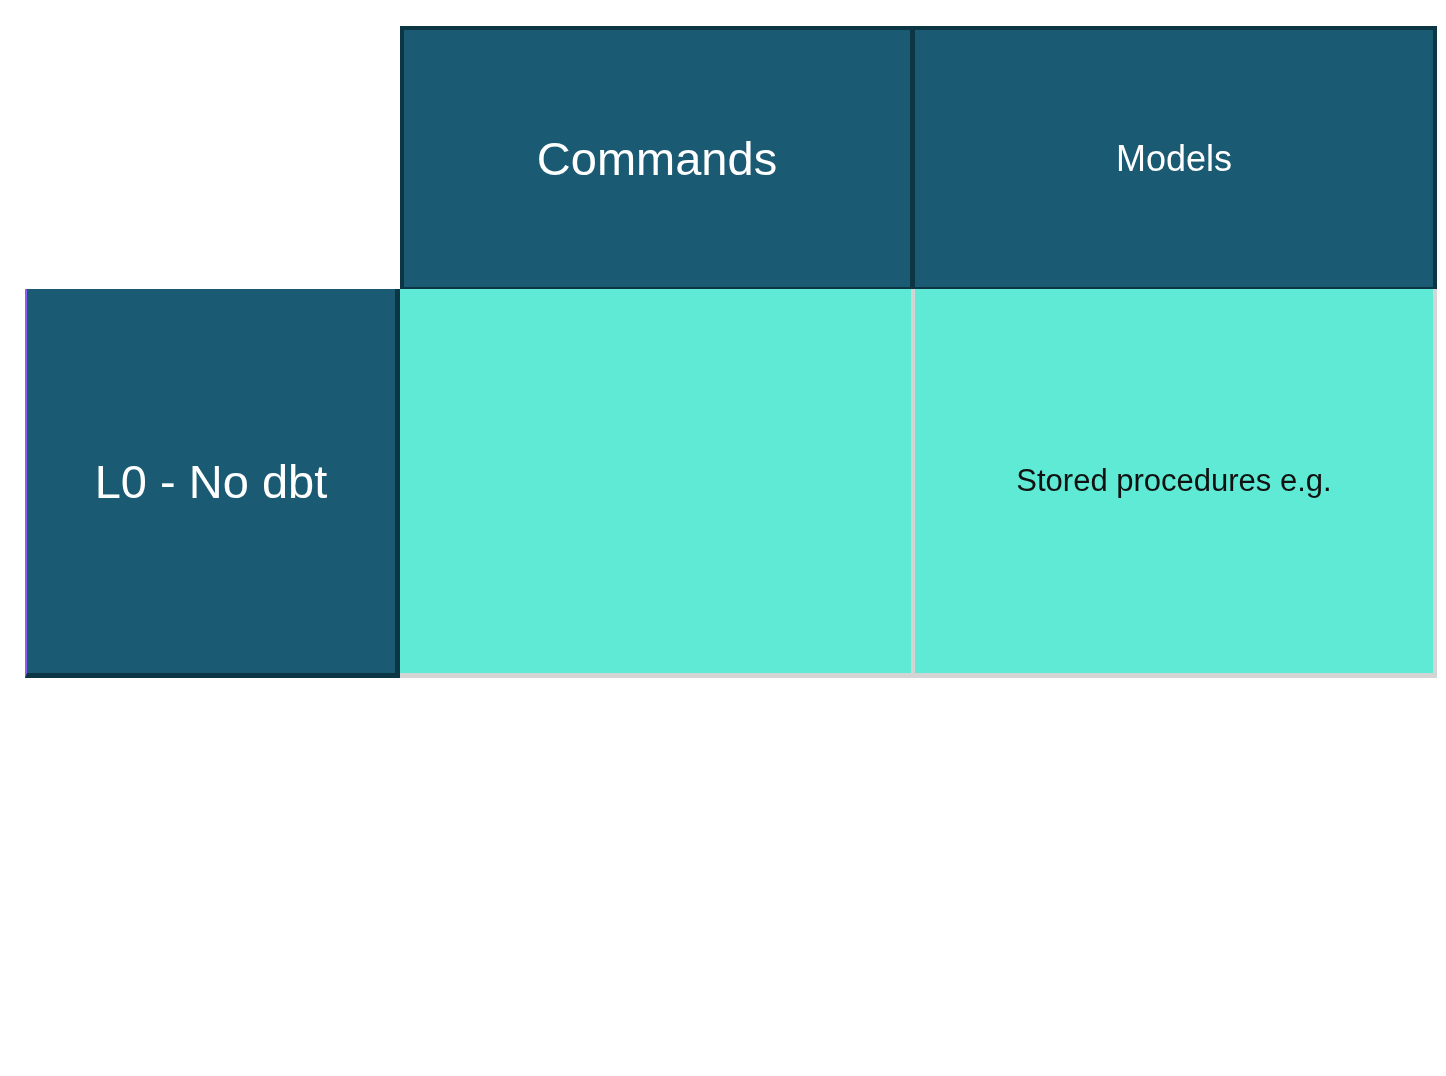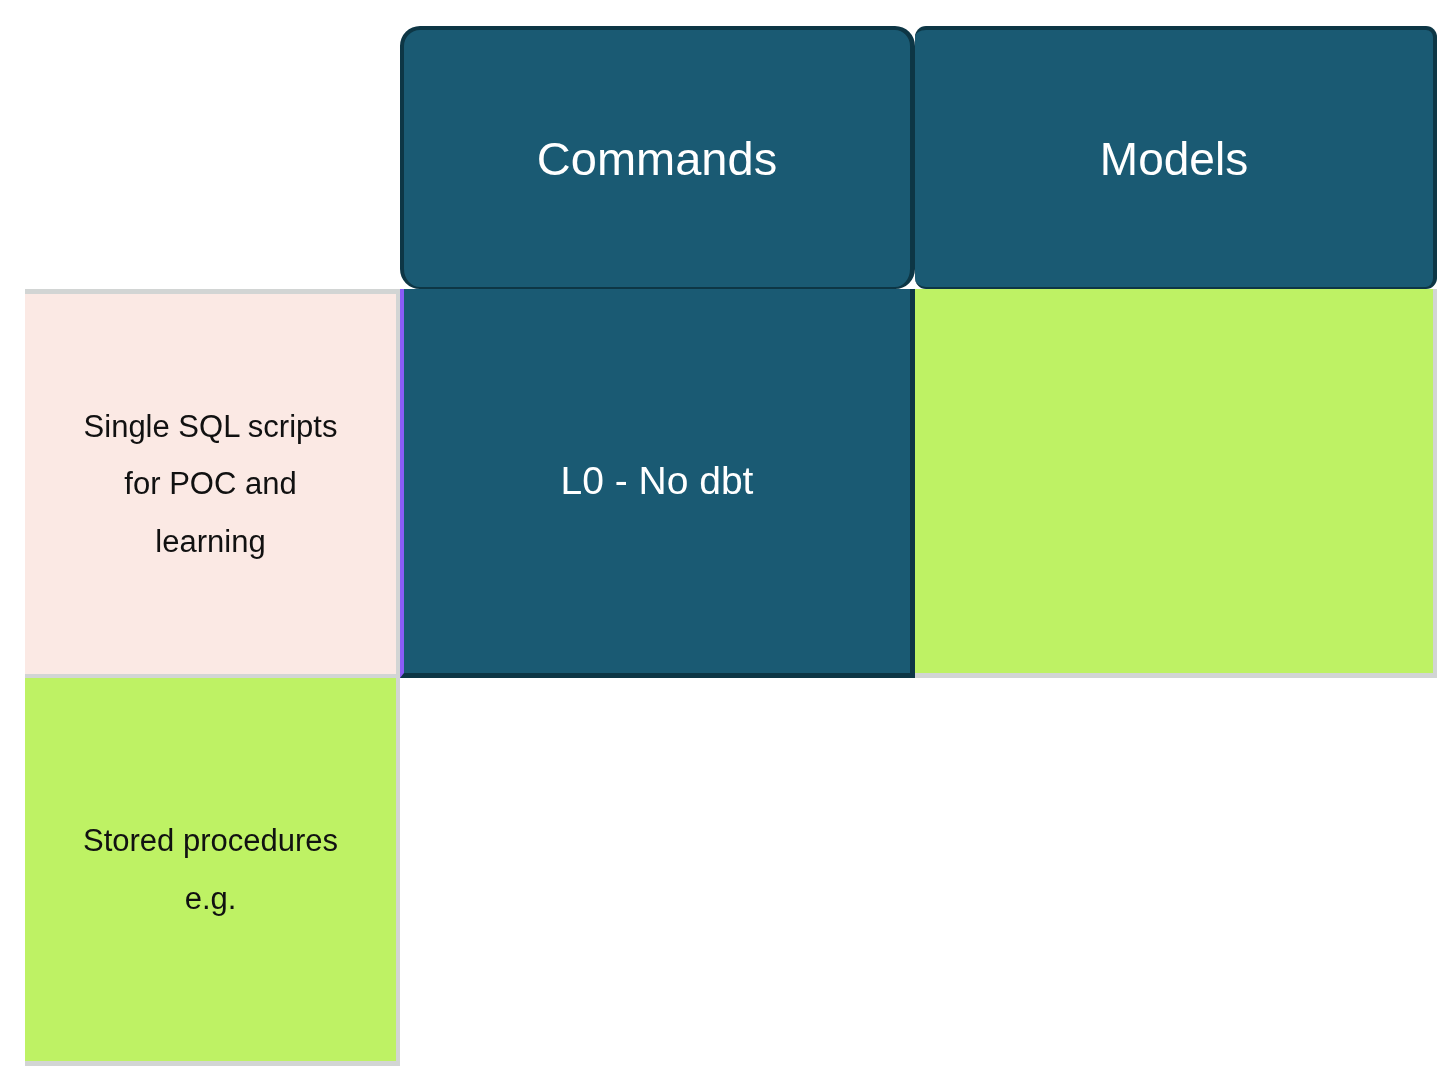--- a/index.html
+++ b/index.html
@@ -31,51 +31,49 @@
   .teal {
     background: #1a5a73;
     color: #ffffff;
   }
   .colhead-1 {
     border-top: 4px solid #0d3645;
     border-left: 4px solid #0d3645;
     border-right: 5px solid #0d3645;
     border-bottom: 2px solid #0d3645;
     font-size: 47px;
-    border-radius: 20px;
   }
   .colhead-2 {
     border-top: 4px solid #0d3645;
     border-right: 4px solid #0d3645;
     border-bottom: 2px solid #0d3645;
-    font-size: 46px;
-    border-radius: 11px;
+    font-size: 36px;
   }
   .rowhead-1 {
     border-top: 4px solid #0d3645;
     border-left: 4px solid #0d3645;
     border-right: 5px solid #0d3645;
     border-bottom: 4px solid #0d3645;
     font-size: 47px;
   }
   .rowhead-2 {
-    border-left: 4px solid #8b5cf6;
+    border-left: 2px solid #8b5cf6;
     border-right: 5px solid #0d3645;
     border-bottom: 5px solid #0d3645;
-    font-size: 39px;
+    font-size: 47px;
   }
   
   .light {
     color: #111111;
     font-size: 31px;
     line-height: 1.85;
     padding: 10px 44px;
   }
   .pink { background: #fbe9e4; }
-  .white { background: #bef264; }
+  .white { background: #5eead4; }
   .cell-r1c1 {
     border-top: 5px solid #d2d5d4;
     border-right: 4px solid #d2d5d4;
     border-bottom: 4px solid #d2d5d4;
   }
   .cell-r1c2 {
     border-top: 5px solid #d2d5d4;
     border-right: 4px solid #d2d5d4;
     border-bottom: 4px solid #d2d5d4;
   }
@@ -94,23 +92,20 @@
 <div class="matrix">
 
   <div class="cell corner"></div>
   <div class="cell teal colhead-1">
     <span>Commands</span>
   </div>
   <div class="cell teal colhead-2">
     <span>Models</span>
   </div>
 
-  <div class="cell light pink cell-r1c2">
-    <span>Single SQL scripts for POC and learning</span>
-  </div>
 
   <div class="cell teal rowhead-2">
     <span>L0 - No dbt</span>
   </div>
   <div class="cell light white cell-r2c1">
     <span></span>
   </div>
   <div class="cell light white cell-r2c2">
     <span>Stored procedures e.g.</span>
   </div>

